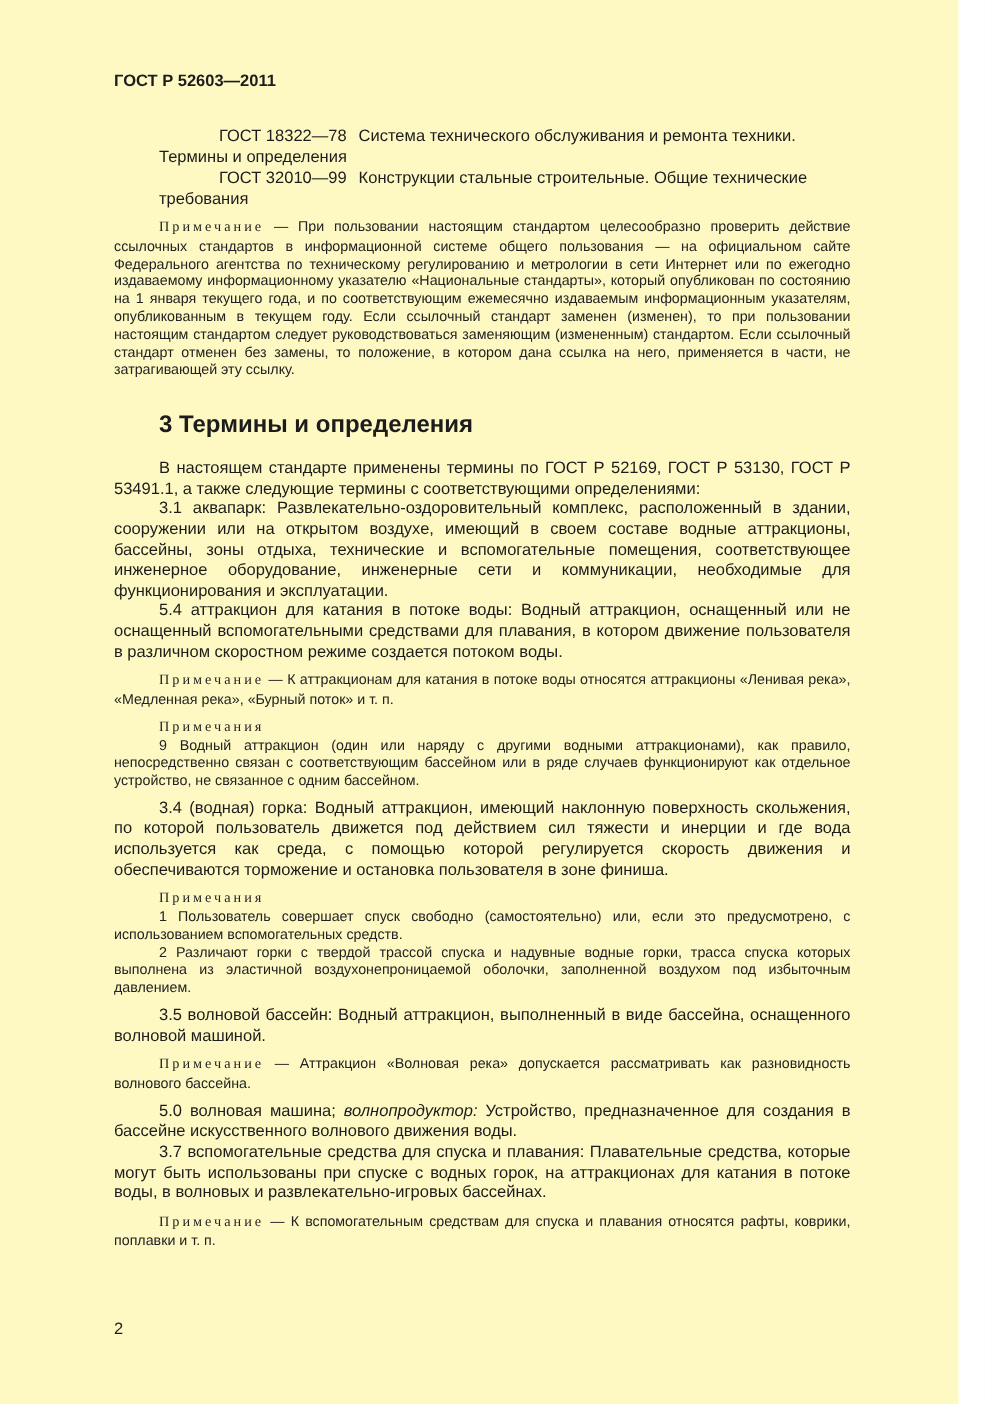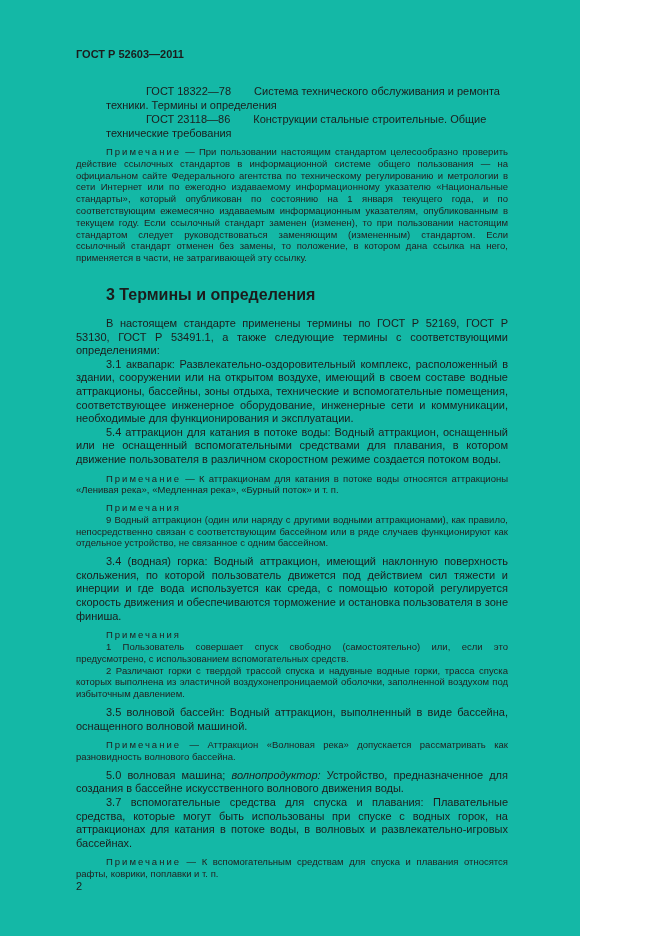--- a/index.html
+++ b/index.html
@@ -4,41 +4,41 @@
 <style>
   * { box-sizing: border-box; }
   html, body { margin: 0; padding: 0; background: #ffffff; }
   body {
     width: 661px; height: 936px;
     font-family: "Liberation Sans", sans-serif;
     color: #1c1c1c;
   }
   .page {
     position: relative;
-    width: 580px; height: 936px;
+    width: 639px; height: 936px;
     padding: 48px 72px 40px 76px;
     overflow: hidden;
-    background: #14b8a6;
+    background: #fef9c3;
   }
   .doc-code {
     font-size: 11px; font-weight: bold;
     margin: 0 0 24px 0;
   }
   .refs { margin: 0 0 6px 0; }
   .ref {
     margin: 0; padding-left: 30px;
     font-size: 11px; line-height: 14px;
   }
-  .ref-code { margin-right: 23px; white-space: nowrap; padding-left: 40px; }
+  .ref-code { margin-right: 8px; white-space: nowrap; padding-left: 40px; }
   .note-block {
     font-size: 9.5px; line-height: 11.8px;
     text-align: justify; text-indent: 30px;
     margin: 6px 0 0 0; color: #222;
   }
-  .note-label { letter-spacing: 2px; }
+  .note-label { letter-spacing: 2px; font-family: Liberation Serif, serif; }
   .section-title {
     font-size: 16px; font-weight: bold;
     margin: 22px 0 13px 0; padding-left: 30px;
   }
   .para {
     font-size: 11px; line-height: 13.6px;
     text-align: justify; text-indent: 30px;
     margin: 0;
   }
   .para b { font-weight: normal; }
@@ -61,21 +61,21 @@
 </style>
 </head>
 <body>
 
 <div class="page">
 
   <div class="doc-code">ГОСТ Р 52603—2011</div>
 
   <div class="refs">
     <p class="ref"><span class="ref-code">ГОСТ 18322—78</span><span>Система технического обслуживания и ремонта техники. Термины и определения</span></p>
-    <p class="ref"><span class="ref-code">ГОСТ 23118—86</span><span>Конструкции стальные строительные. Общие технические требования</span></p>
+    <p class="ref"><span class="ref-code">ГОСТ 32010—99</span><span>Конструкции стальные строительные. Общие технические требования</span></p>
   </div>
 
   <p class="note-block"><span class="note-label">Примечание</span><span> — При пользовании настоящим стандартом целесообразно проверить действие ссылочных стандартов в информационной системе общего пользования — на официальном сайте Федерального агентства по техническому регулированию и метрологии в сети Интернет или по ежегодно издаваемому информационному указателю «Национальные стандарты», который опубликован по состоянию на 1 января текущего года, и по соответствующим ежемесячно издаваемым информационным указателям, опубликованным в текущем году. Если ссылочный стандарт заменен (изменен), то при пользовании настоящим стандартом следует руководствоваться заменяющим (измененным) стандартом. Если ссылочный стандарт отменен без замены, то положение, в котором дана ссылка на него, применяется в части, не затрагивающей эту ссылку.</span></p>
 
   <h2 class="section-title">3 Термины и определения</h2>
 
   <p class="para">В настоящем стандарте применены термины по ГОСТ Р 52169, ГОСТ Р 53130, ГОСТ Р 53491.1, а также следующие термины с соответствующими определениями:</p>
 
   <p class="para"><b>3.1 аквапарк:</b><span> Развлекательно-оздоровительный комплекс, расположенный в здании, сооружении или на открытом воздухе, имеющий в своем составе водные аттракционы, бассейны, зоны отдыха, технические и вспомогательные помещения, соответствующее инженерное оборудование, инженерные сети и коммуникации, необходимые для функционирования и эксплуатации.</span></p>
 

